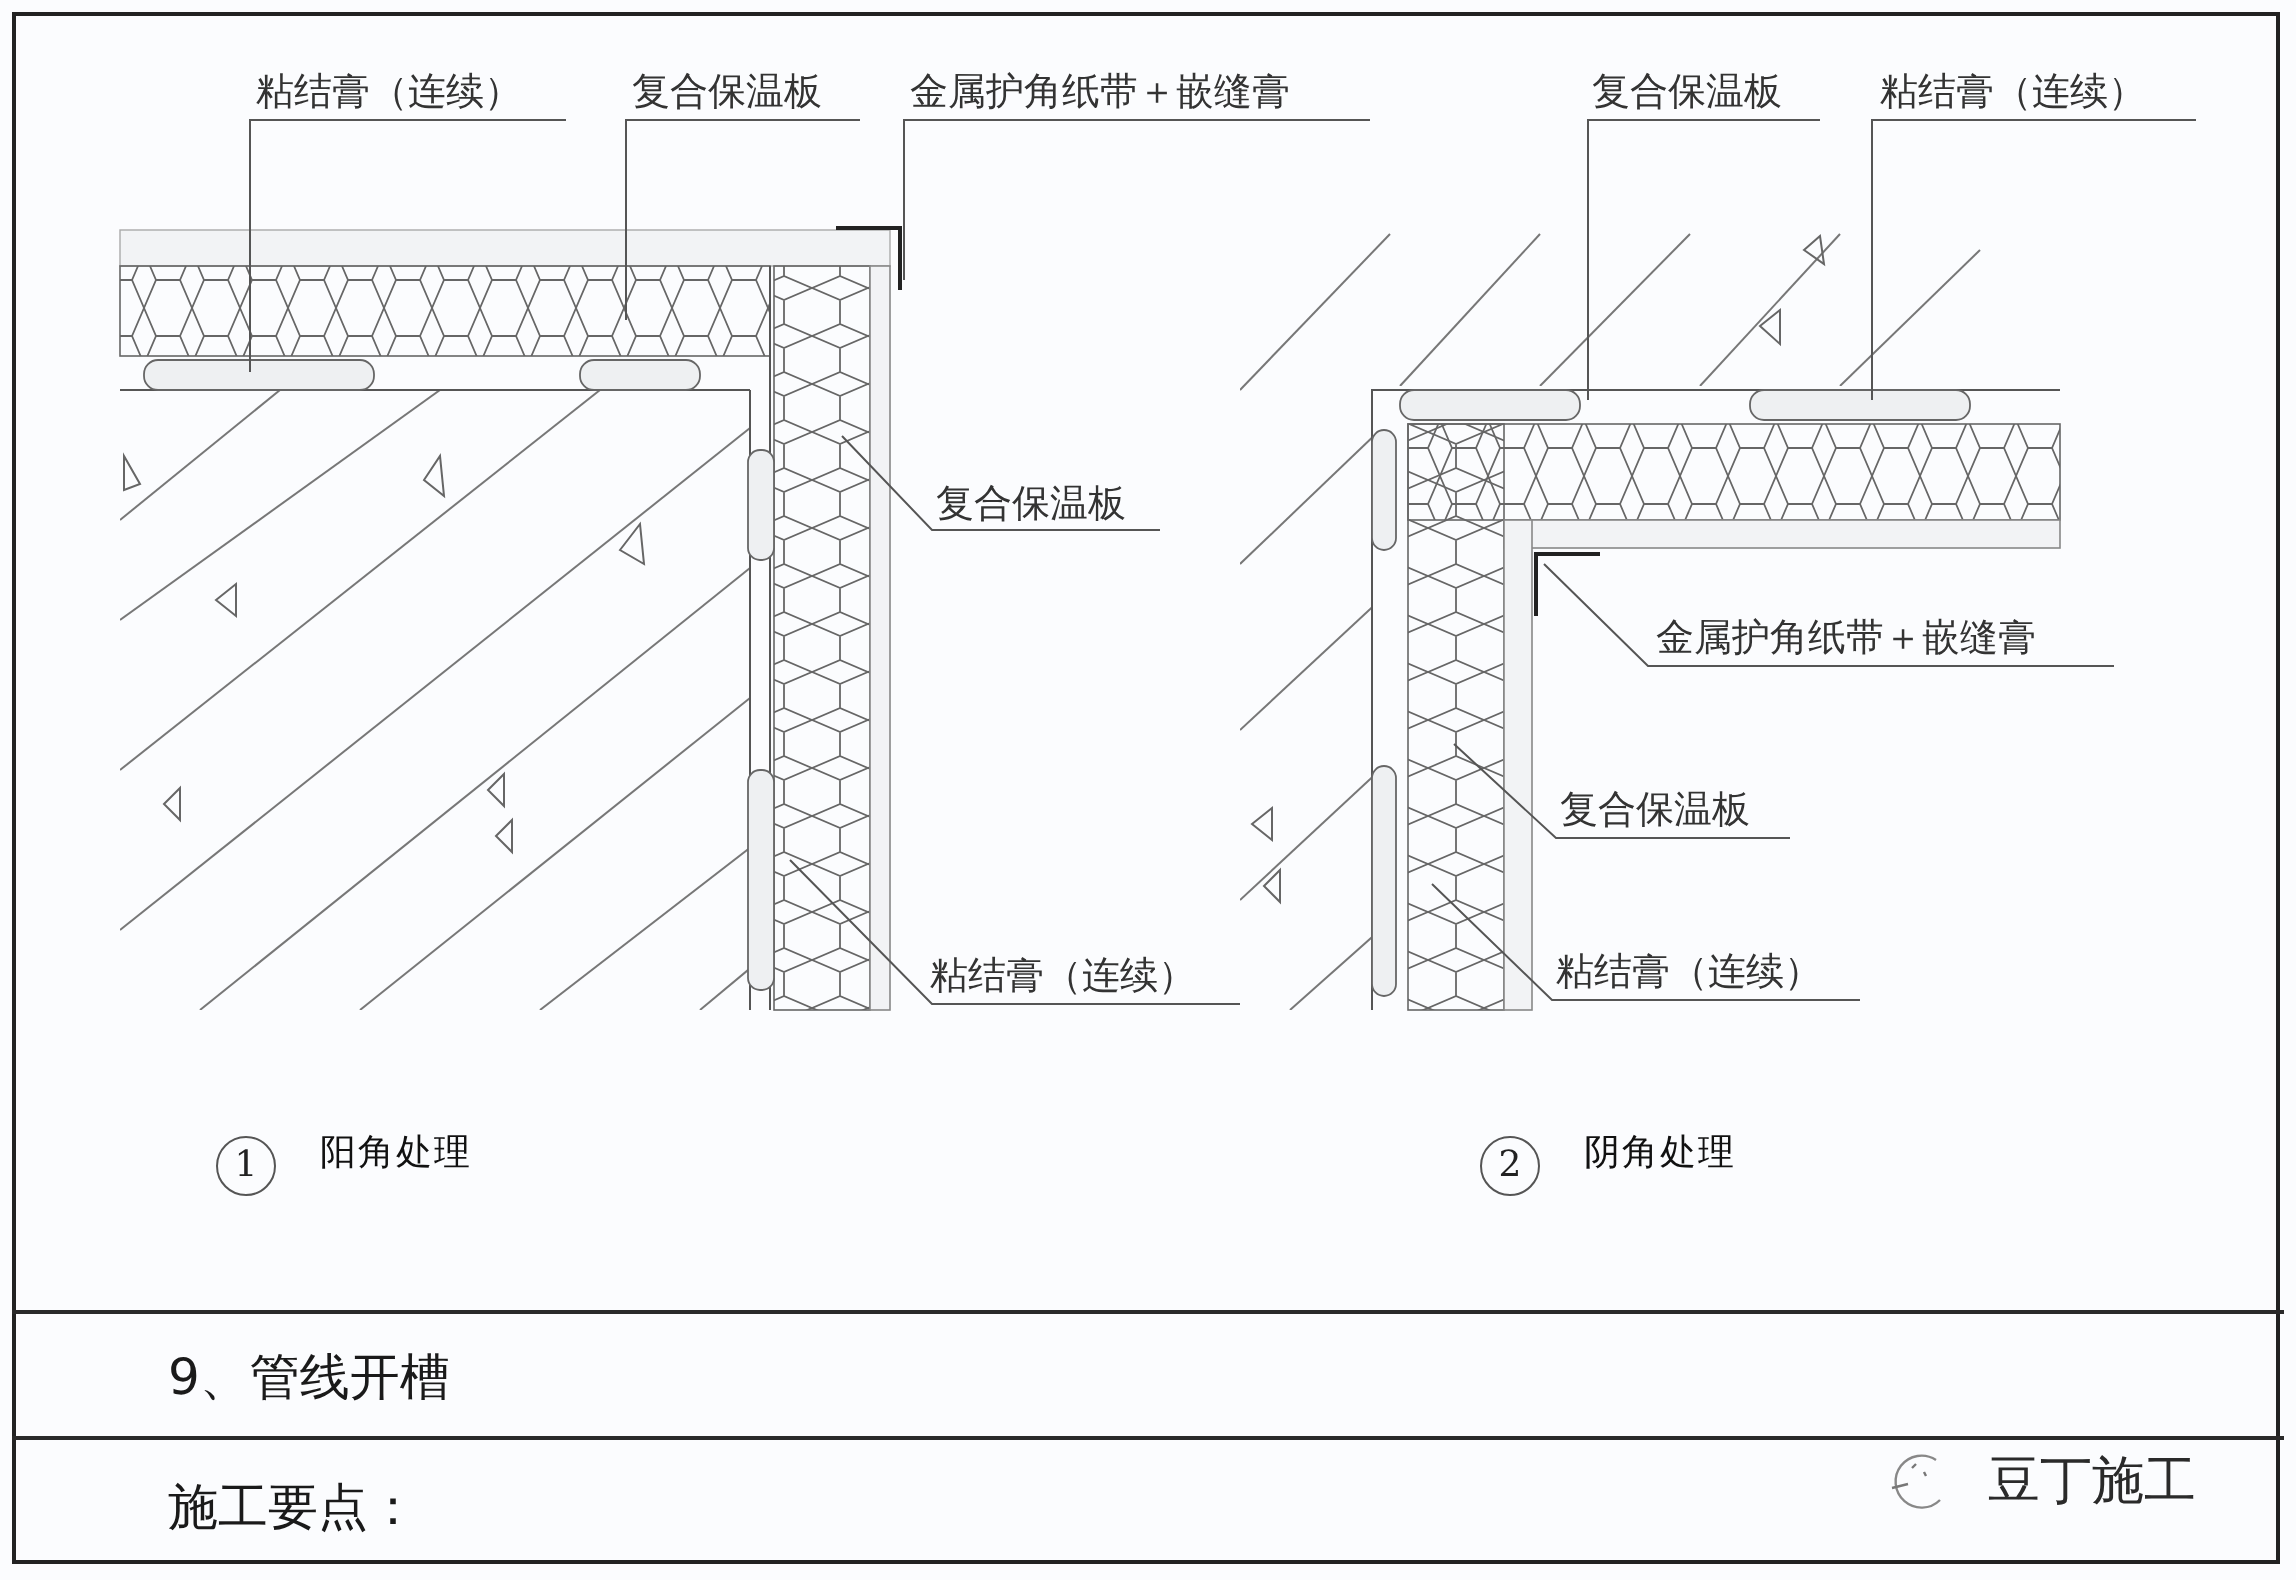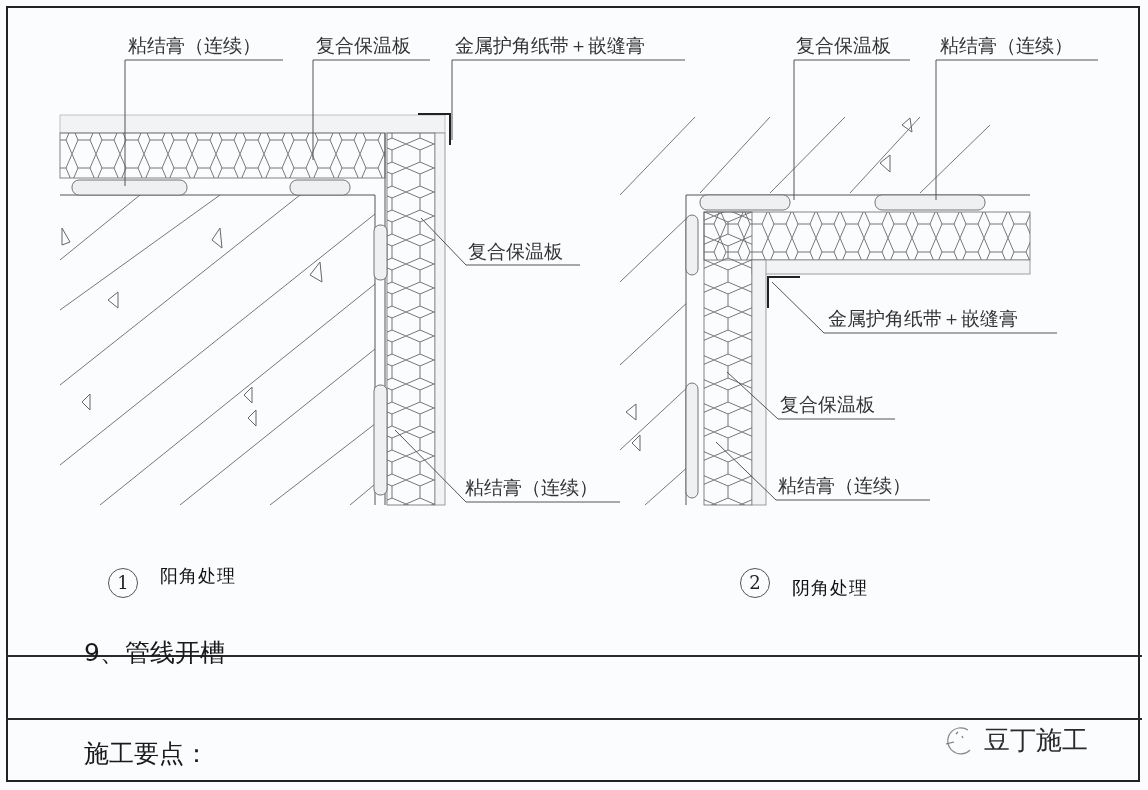--- a/index.html
+++ b/index.html
@@ -27,21 +27,21 @@
     border: 1px solid #555; box-sizing: border-box;
     font-family: "DejaVu Serif", serif; font-size: 18px; color: #222;
     text-align: center; line-height: 28px;
   }
   .row-text {
     position: absolute; left: 84px; font-size: 25px; color: #1a1a1a;
     font-family: "DejaVu Sans", sans-serif;
   }
   .watermark {
     position: absolute; left: 940px; top: 722px; height: 36px;
-    display: flex; align-items: center; color: #2a2a2a;
+    display: flex; align-items: center; gap: 10px; color: #2a2a2a;
   }
   .watermark .wm-text { font-size: 26px; font-family: "DejaVu Sans", sans-serif; }
 </style>
 </head>
 <body>
 
 <div class="frame"></div>
 <div class="hline" style="top:655px;"></div>
 <div class="hline" style="top:718px;"></div>
 
@@ -160,23 +160,23 @@
     <text class="lbl" x="828" y="325">金属护角纸带＋嵌缝膏</text>
     <text class="lbl" x="780" y="411">复合保温板</text>
     <text class="lbl" x="778" y="492">粘结膏（连续）</text>
   </g>
 </svg>
 
 <div class="circle-num" style="left:108px; top:568px;">1</div>
 <div class="caption" style="left:160px; top:564px;">阳角处理</div>
 
 <div class="circle-num" style="left:740px; top:568px;">2</div>
-<div class="caption" style="left:792px; top:564px;margin-top:12px;">阴角处理</div>
+<div class="caption" style="left:792px; top:564px;">阴角处理</div>
 
-<div class="row-text" style="top:636px;text-align:right;">9、管线开槽</div>
+<div class="row-text" style="top:672px;text-align:right;">9、管线开槽</div>
 <div class="row-text" style="top:737px;font-family:Liberation Mono, monospace;">施工要点：</div>
 
 <div class="watermark">
   <svg width="44" height="36" viewBox="0 0 44 36">
     <path d="M28 8 A13 13 0 1 0 30 28" fill="none" stroke="#888" stroke-width="1.2"></path>
     <path d="M6 22 L14 20 M16 12 L18 10 M22 14 L23 16" stroke="#777" stroke-width="1.2"></path>
   </svg>
   <span class="wm-text">豆丁施工</span>
 </div>
 

